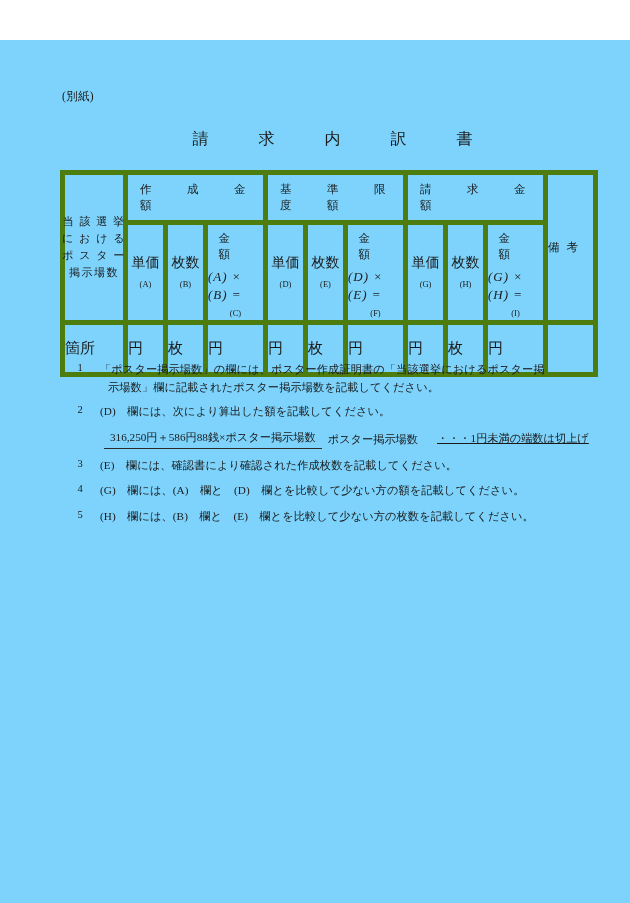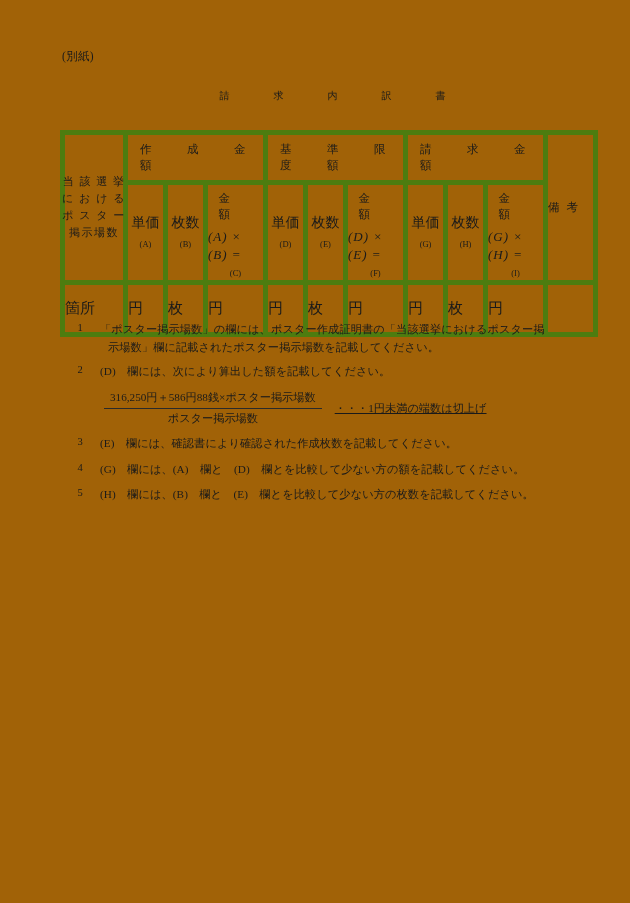--- a/index.html
+++ b/index.html
@@ -11,38 +11,39 @@
     width: 630px;
     height: 903px;
     position: relative;
     font-family: "Liberation Serif", "DejaVu Serif", serif;
     color: #1a1a1a;
     overflow: hidden;
   }
   .page {
     position: absolute;
     inset: 0;
-    background: #a16207;
+    background: #7dd3fc;
+    margin-top: 40px;
   }
 
   
   .attachment-label {
     position: absolute;
     left: 62px;
     top: 49px;
     font-size: 11.5px;
     letter-spacing: 0.3px;
   }
   .doc-title {
     position: absolute;
     left: 0;
     right: 0;
     top: 89px;
     text-align: center;
-    font-size: 10px;
+    font-size: 16px;
     letter-spacing: 0.5px;
     padding-left: 52px;
   }
   .doc-title span {
     display: inline-block;
   }
   .title-spread {
     letter-spacing: 17px;
   }
 
@@ -180,21 +181,21 @@
     margin-left: 8px;
   }
 
   .formula-block {
     display: flex;
     align-items: center;
     margin: 9px 0 6px 44px;
   }
   .fraction {
     display: inline-flex;
-    flex-direction: column;
+    flex-direction: row;
     align-items: center;
     text-align: center;
   }
   .numerator {
     padding: 0 6px 1px 6px;
     border-bottom: 1px solid #2a2a2a;
     font-size: 11.2px;
     white-space: nowrap;
   }
   .denominator {

